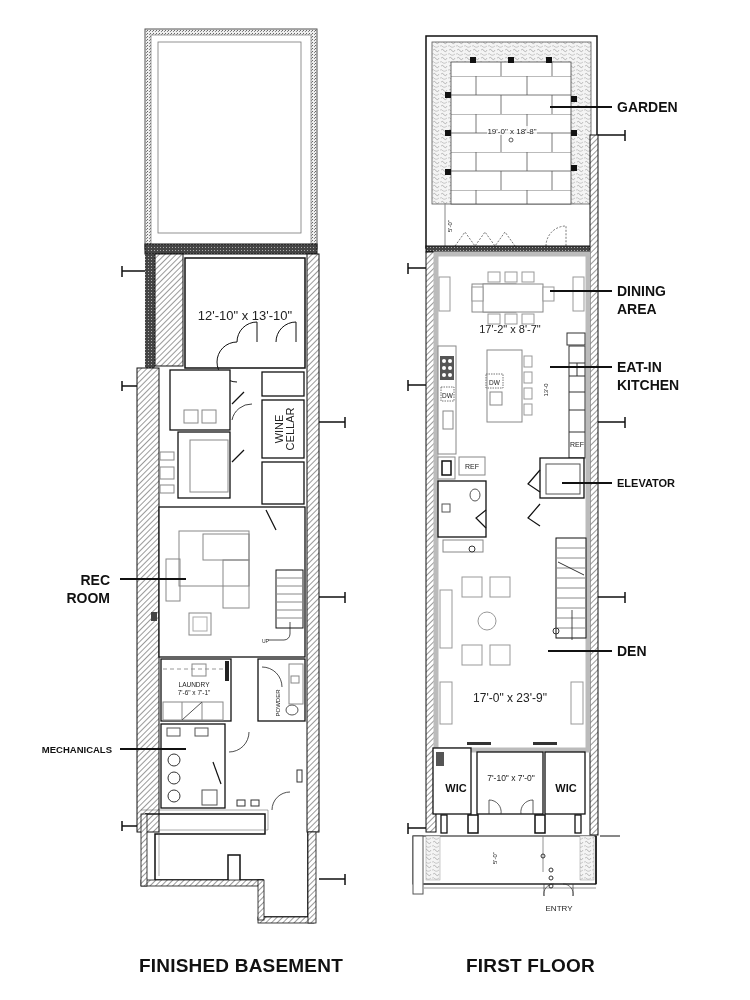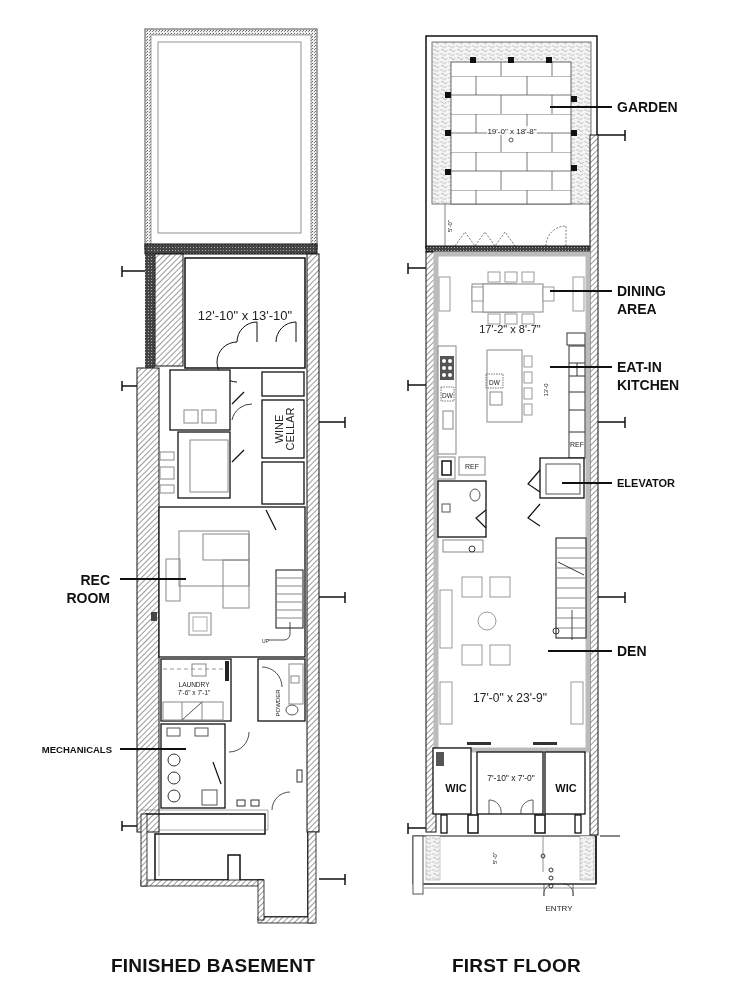--- a/index.html
+++ b/index.html
@@ -1,20 +1,20 @@
 <!DOCTYPE html>
 <html><head>
 <meta charset="utf-8">
 <style>
   html,body{margin:0;padding:0;background:#fff;}
   body{width:750px;height:1000px;position:relative;overflow:hidden;font-family:"Liberation Sans",sans-serif;}
   svg{position:absolute;left:0;top:0;}
   .lbl{font-family:"Liberation Sans",sans-serif;font-weight:bold;fill:#111;}
   .dim{font-family:"Liberation Sans",sans-serif;fill:#222;}
-  .title{position:absolute;top:955px;font-family:"Liberation Sans",sans-serif;font-weight:bold;font-size:19px;color:#111;letter-spacing:0.2px;}
+  .title{position:absolute;top:955px;font-family:"Liberation Sans",sans-serif;font-weight:bold;font-size:19px;color:#111;letter-spacing:0.2px;margin-left:28px;}
 </style>
 </head>
 <body>
 
 <svg width="750" height="1000" viewBox="0 0 750 1000">
   <defs>
     <pattern id="hatch" width="4" height="4" patternUnits="userSpaceOnUse" patternTransform="rotate(45)">
       <rect width="4" height="4" fill="#fff"></rect>
       <line x1="0" y1="0" x2="0" y2="4" stroke="#555" stroke-width="1.2"></line>
     </pattern>
@@ -334,13 +334,13 @@
     <text class="lbl" x="617" y="372" font-size="14">EAT-IN</text>
     <text class="lbl" x="617" y="390" font-size="14">KITCHEN</text>
     <line x1="562" y1="483" x2="612" y2="483" stroke="#111" stroke-width="2"></line>
     <text class="lbl" x="617" y="487" font-size="11">ELEVATOR</text>
     <line x1="548" y1="651" x2="612" y2="651" stroke="#111" stroke-width="2"></line>
     <text class="lbl" x="617" y="656" font-size="14">DEN</text>
   </g>
 </svg>
 
 <div class="title" style="left:111px;">FINISHED BASEMENT</div>
-<div class="title" style="left:452px;text-align:right;">FIRST FLOOR</div>
+<div class="title" style="left:438px;text-align:right;">FIRST FLOOR</div>
 
 </body></html>

